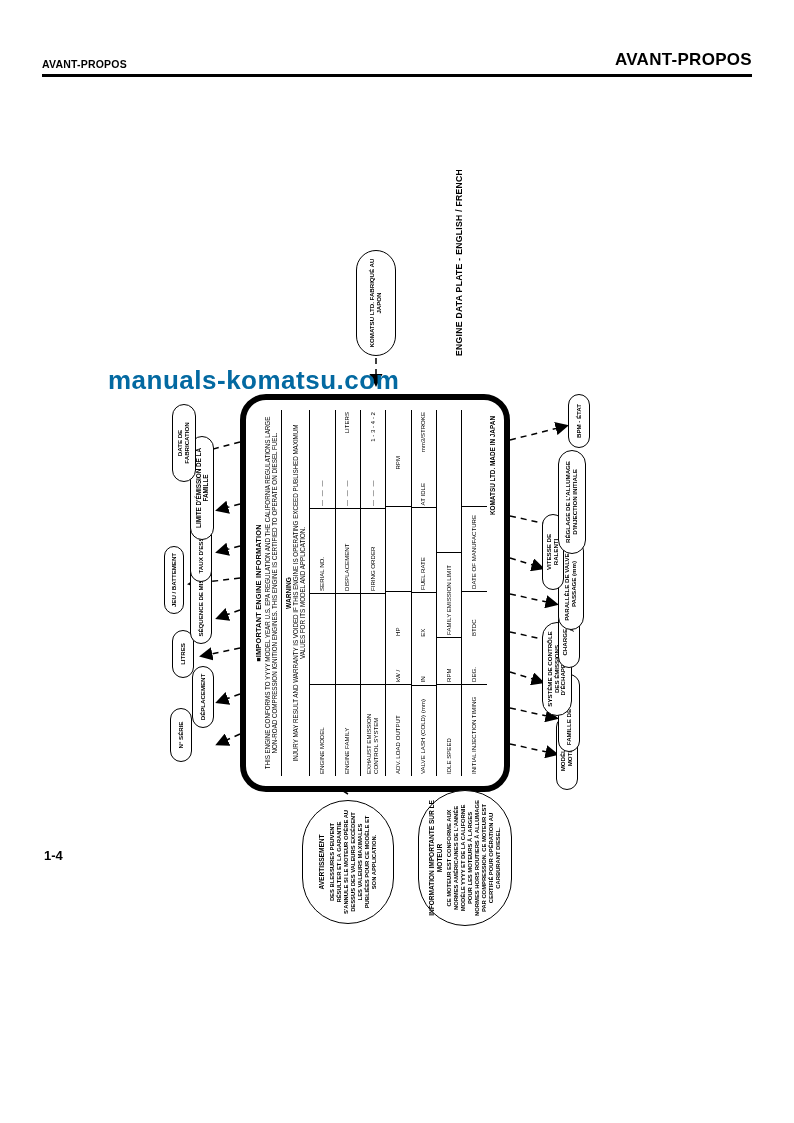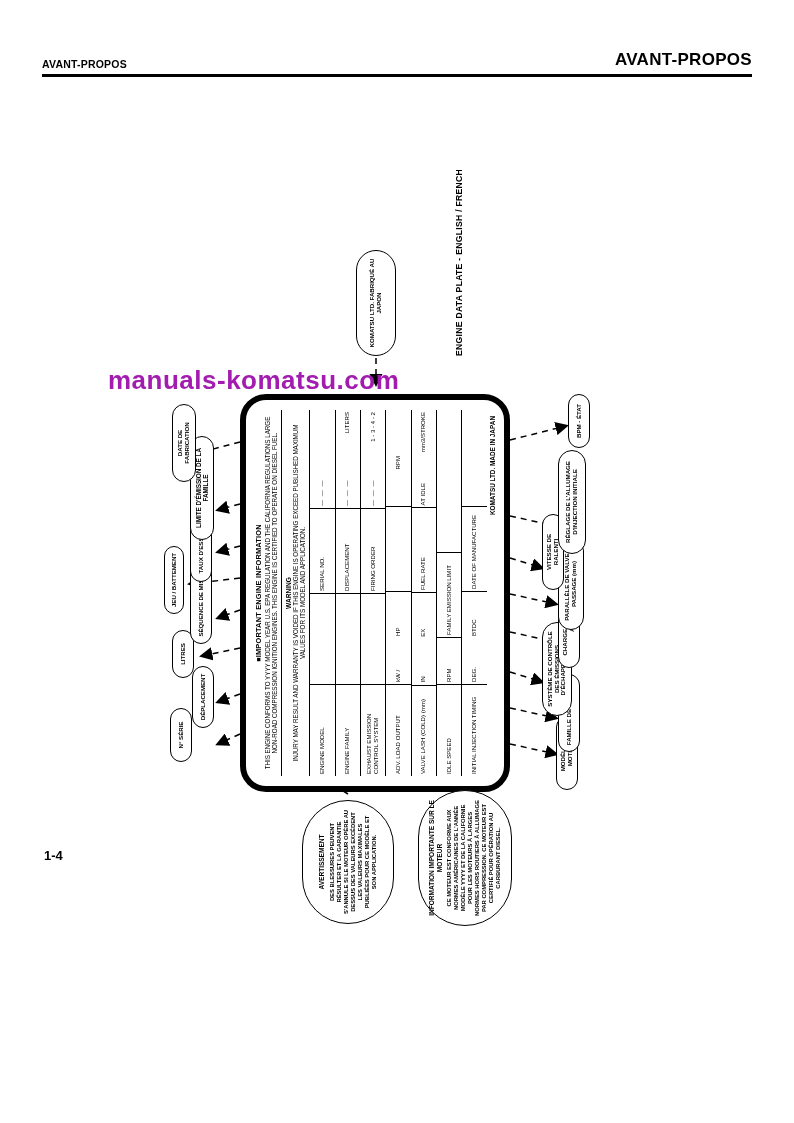--- a/index.html
+++ b/index.html
@@ -62,21 +62,21 @@
     margin-top: 41px;
   }
 
   
   .watermark {
     position: absolute;
     left: 108px;
     top: 365px;
     font-size: 26px;
     font-weight: bold;
-    color: #a21caf;
+    color: #0369a1;
     letter-spacing: 0.5px;
     white-space: nowrap;
     z-index: 40;
     pointer-events: none;
   }
 
   
   
   #stage {
     position: absolute;

